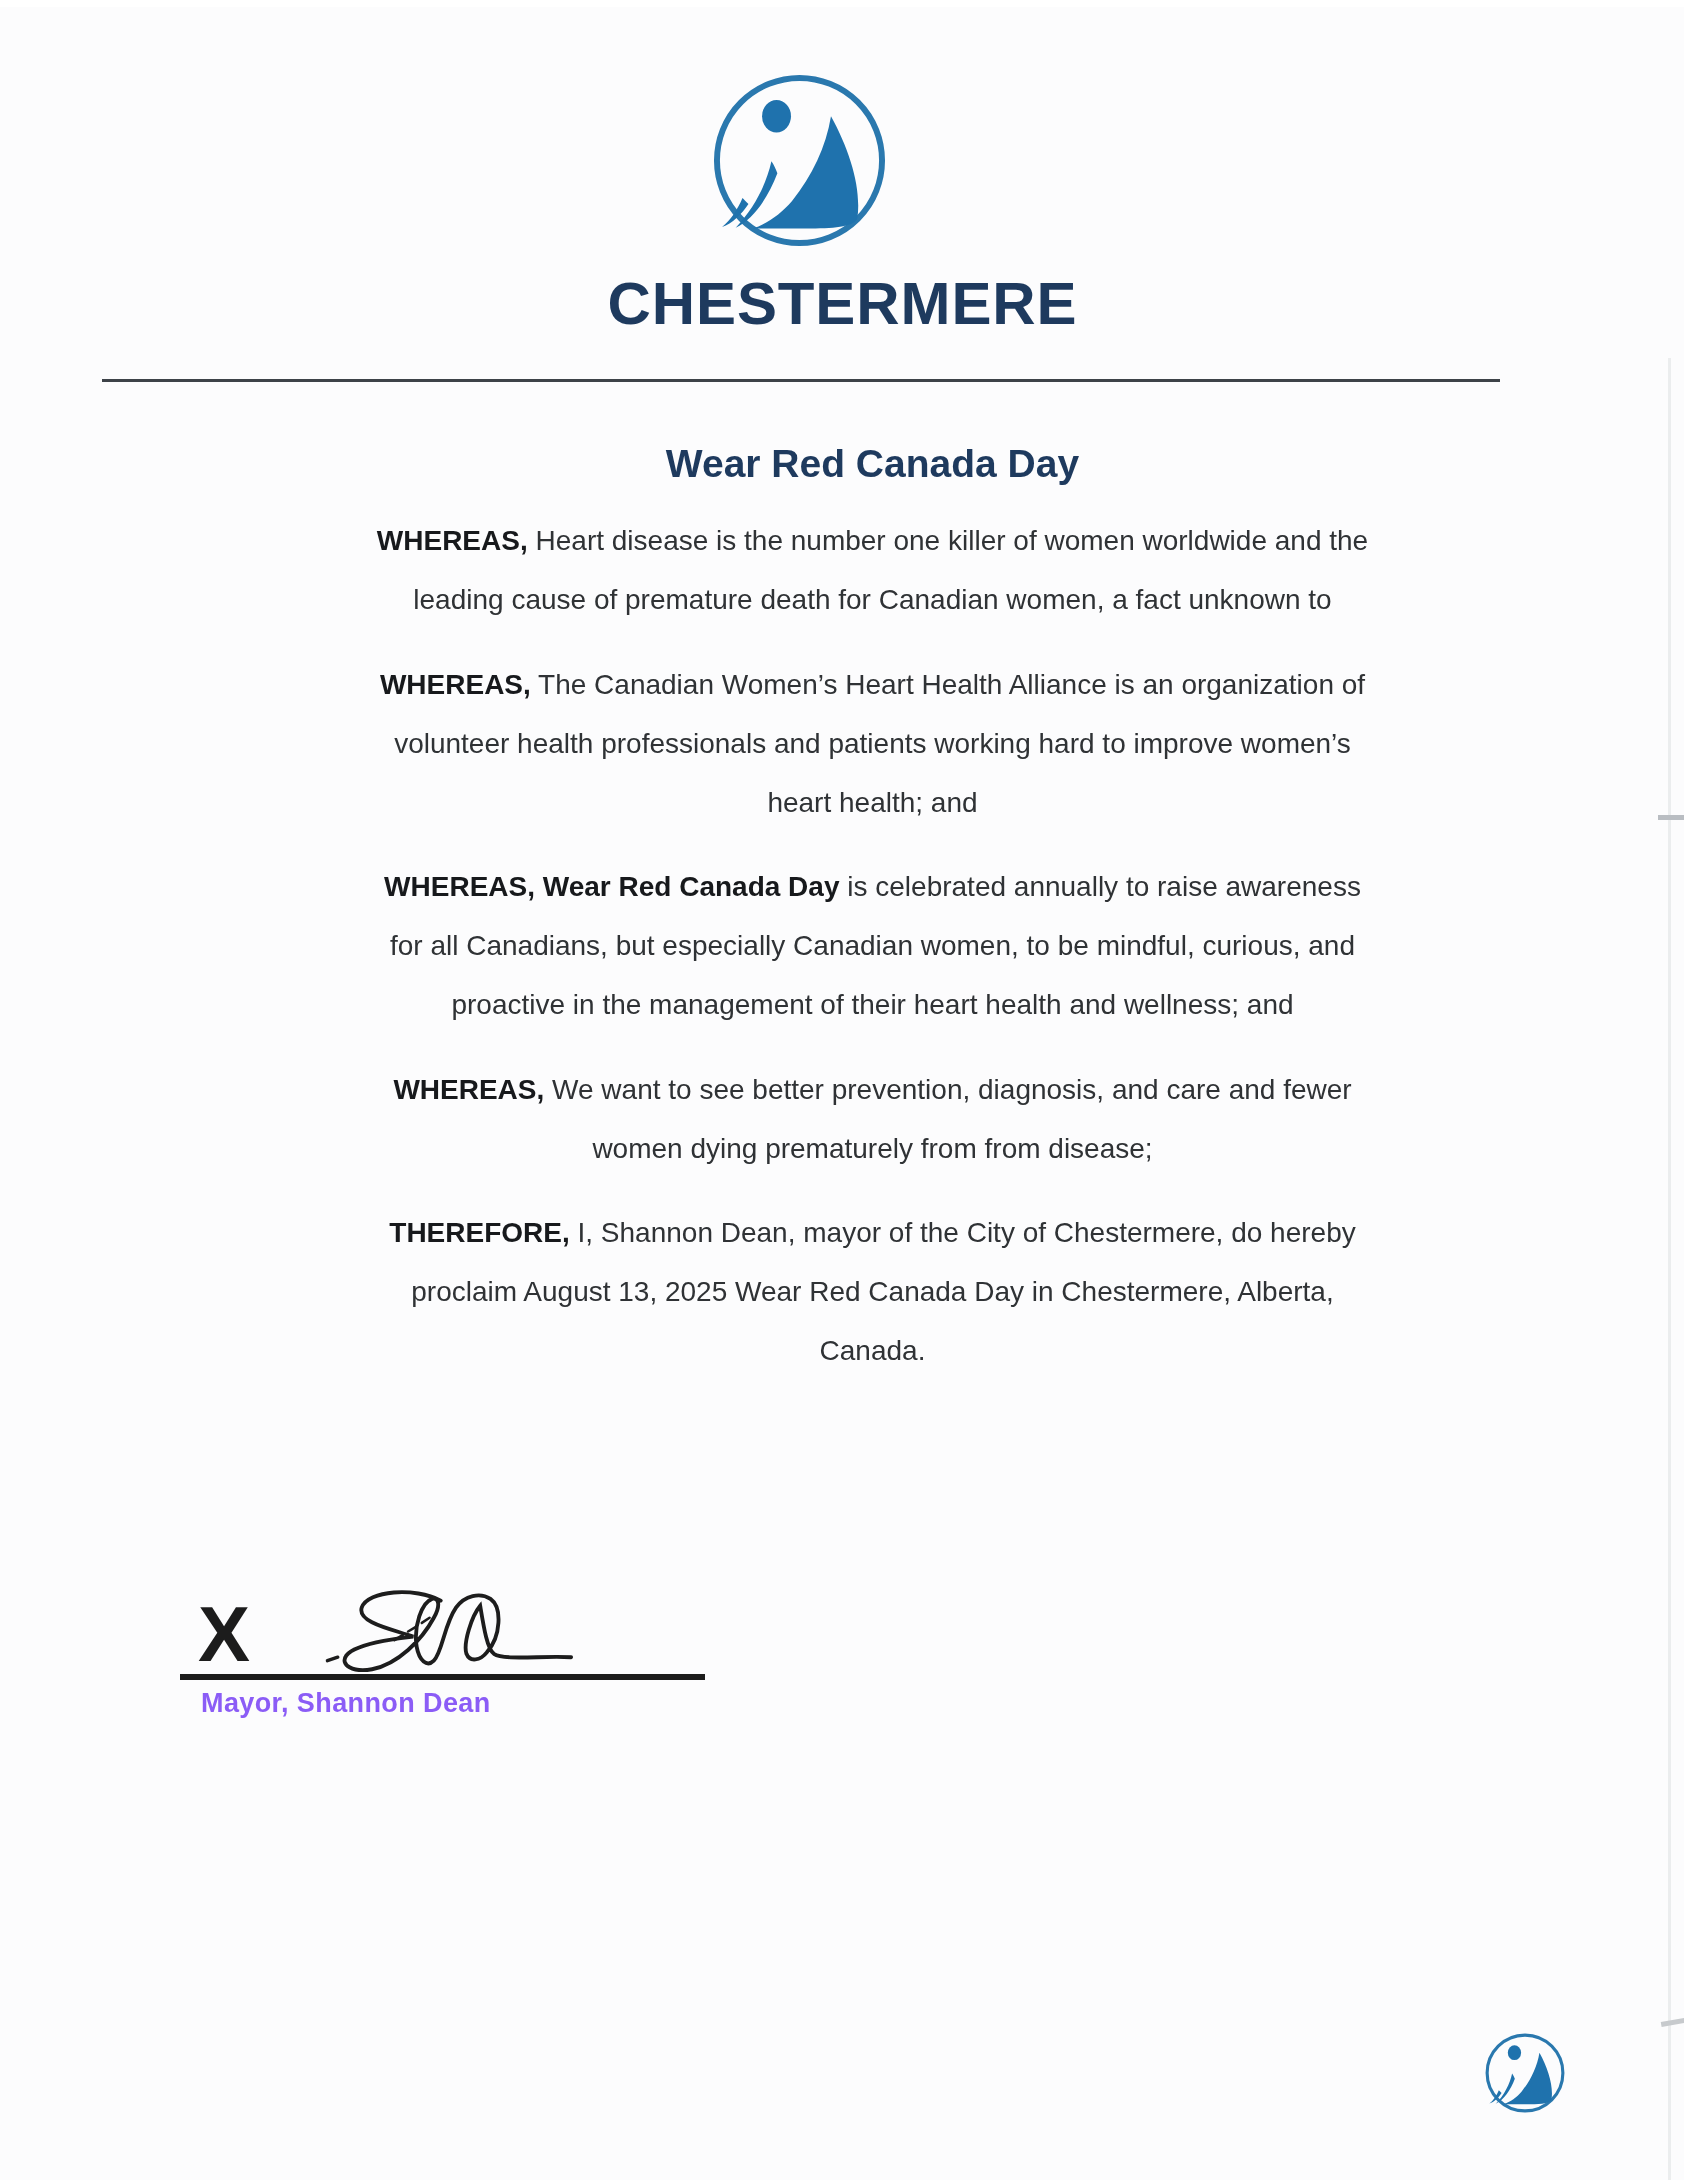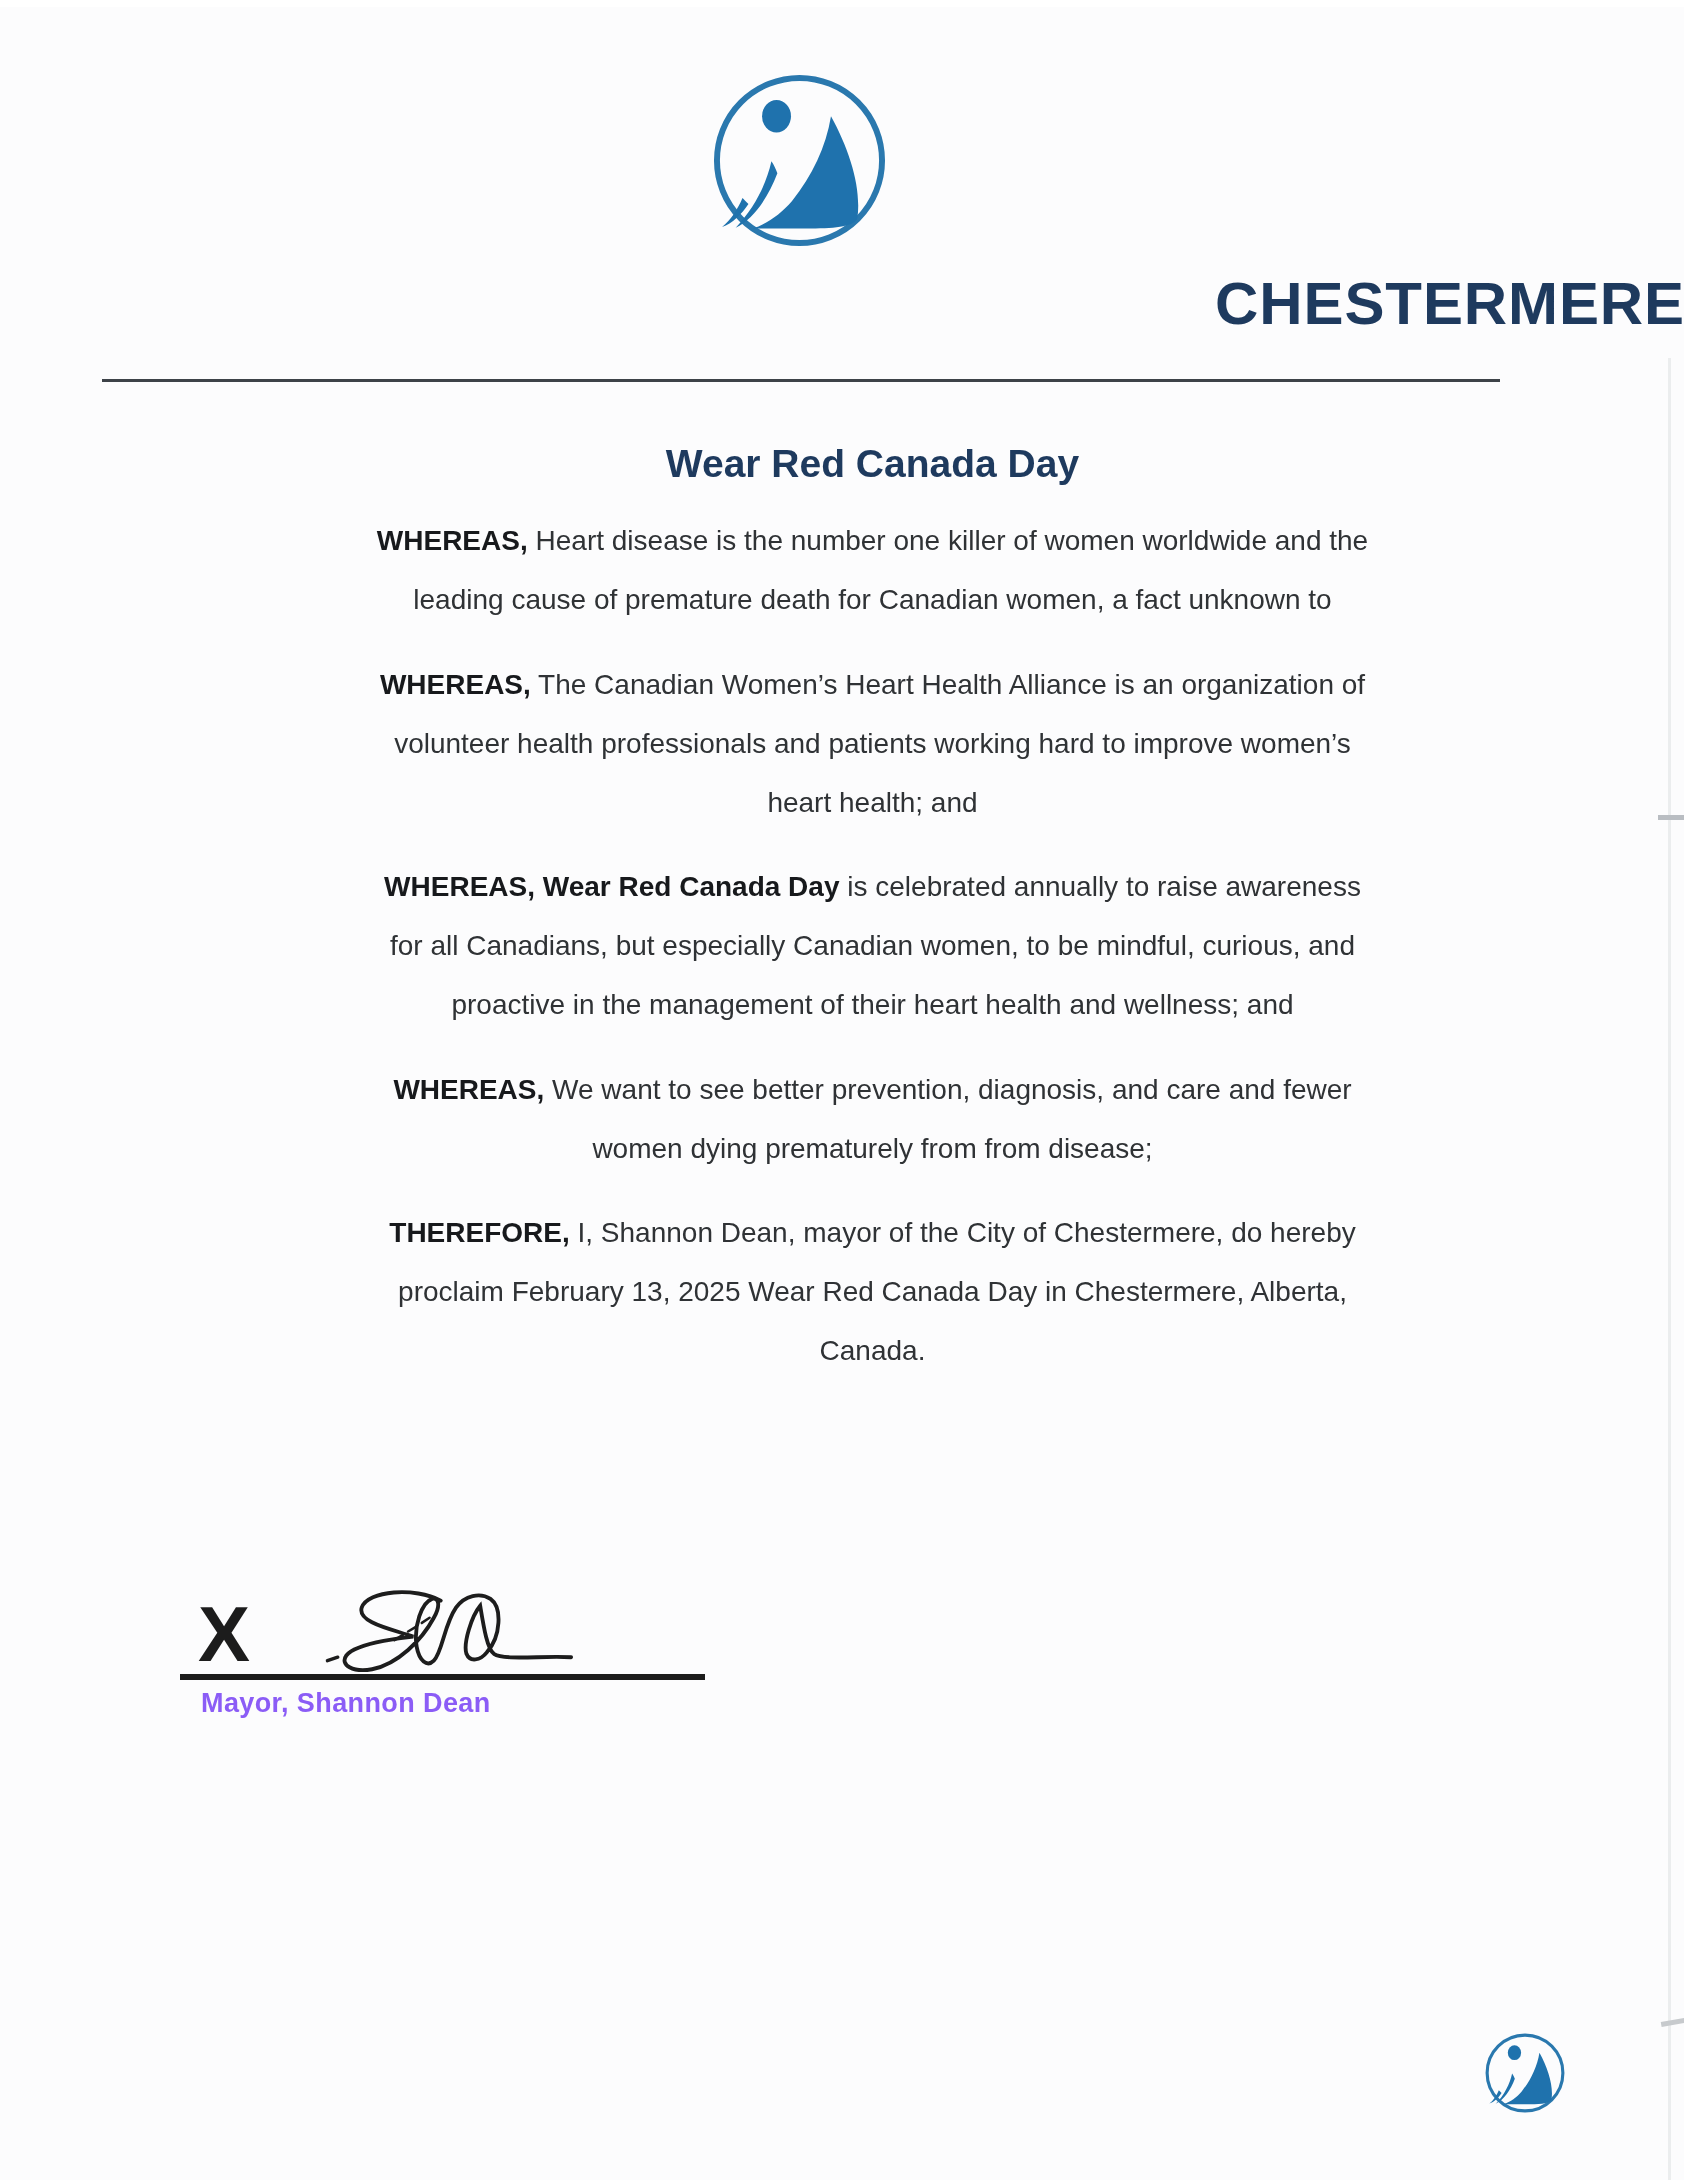--- a/index.html
+++ b/index.html
@@ -5,21 +5,21 @@
   html,body{margin:0;padding:0;background:#e9e9e9;}
   .page{
     position:relative; width:1685px; height:2181px;
     background:var(--paper,#fcfcfd); overflow:hidden;
     font-family:"Liberation Sans", sans-serif;
   }
   .top-strip{position:absolute;left:0;top:0;width:100%;height:6.8px;background:#ffffff;}
   .logo-top{position:absolute;left:710px;top:72px;width:179px;height:177px;}
   .logo-bottom{position:absolute;left:1484px;top:2032px;width:82px;height:82px;}
   .brand{
-    position:absolute;left:0;top:269px;width:1685px;text-align:right;
+    position:absolute;left:0;top:269px;width:1685px;text-align:center;
     font-size:60px;font-weight:bold;letter-spacing:0.9px;color:var(--navy,#1e3a5e);
   }
   .header-rule{position:absolute;left:102px;top:379px;width:1398px;height:2.6px;background:var(--rule,#3d4248);}
   .doc{position:absolute;left:191px;top:440px;width:1363px;text-align:center;}
   .doc h1{
     margin:0 0 24px 0;font-size:39px;line-height:47px;font-weight:bold;
     color:var(--navy,#1e3a5e);
   }
   .para{
     margin:0 0 25.6px 0;font-size:28px;line-height:59px;
@@ -60,21 +60,21 @@
 
   <div class="header-rule"></div>
 
   <div class="doc">
     <h1>Wear Red Canada Day</h1>
     <div>
         <p class="para"><b>WHEREAS,</b><span> Heart disease is the number one killer of women worldwide and the</span><br><span>leading cause of premature death for Canadian women, a fact unknown to</span><br></p>
         <p class="para"><b>WHEREAS,</b><span> The Canadian Women’s Heart Health Alliance is an organization of</span><br><span>volunteer health professionals and patients working hard to improve women’s</span><br><span>heart health; and</span></p>
         <p class="para"><b>WHEREAS,</b><span> </span><b>Wear Red Canada Day</b><span> is celebrated annually to raise awareness</span><br><span>for all Canadians, but especially Canadian women, to be mindful, curious, and</span><br><span>proactive in the management of their heart health and wellness; and</span></p>
         <p class="para"><b>WHEREAS,</b><span> We want to see better prevention, diagnosis, and care and fewer</span><br><span>women dying prematurely from from disease;</span></p>
-        <p class="para"><b>THEREFORE,</b><span> I, Shannon Dean, mayor of the City of Chestermere, do hereby</span><br><span>proclaim February 13, 2025 Wear Red Canada Day in Chestermere, Alberta,</span><br><span>Canada.</span></p>
+        <p class="para"><b>THEREFORE,</b><span> I, Shannon Dean, mayor of the City of Chestermere, do hereby</span><br><span>proclaim August 13, 2025 Wear Red Canada Day in Chestermere, Alberta,</span><br><span>Canada.</span></p>
       </div>
   </div>
 
   <div class="sig-x">X</div>
 
   <svg class="sig-scribble" viewBox="0 0 310 115">
     <g fill="none" stroke="#1d1d1d" stroke-width="4.5" stroke-linecap="round">
       <path d="M150,18 C120,2 65,6 58,26 C52,44 96,52 118,60 C118,60 52,66 40,82
                C32,93 48,102 70,98 C100,92 128,64 142,38 C150,24 148,14 140,16
                C128,20 118,48 122,72 C125,88 134,96 142,88 C152,78 154,46 168,26

